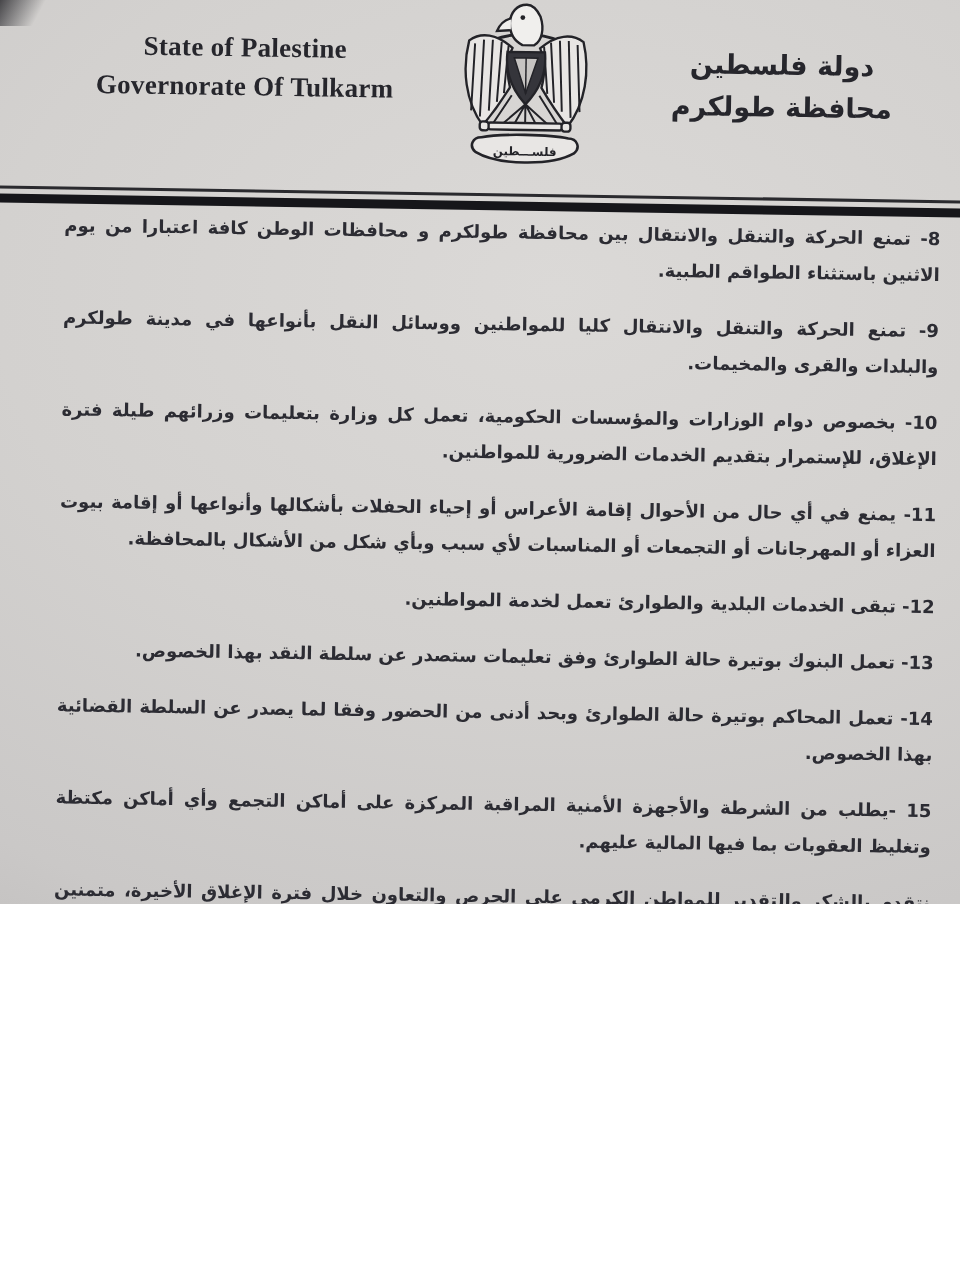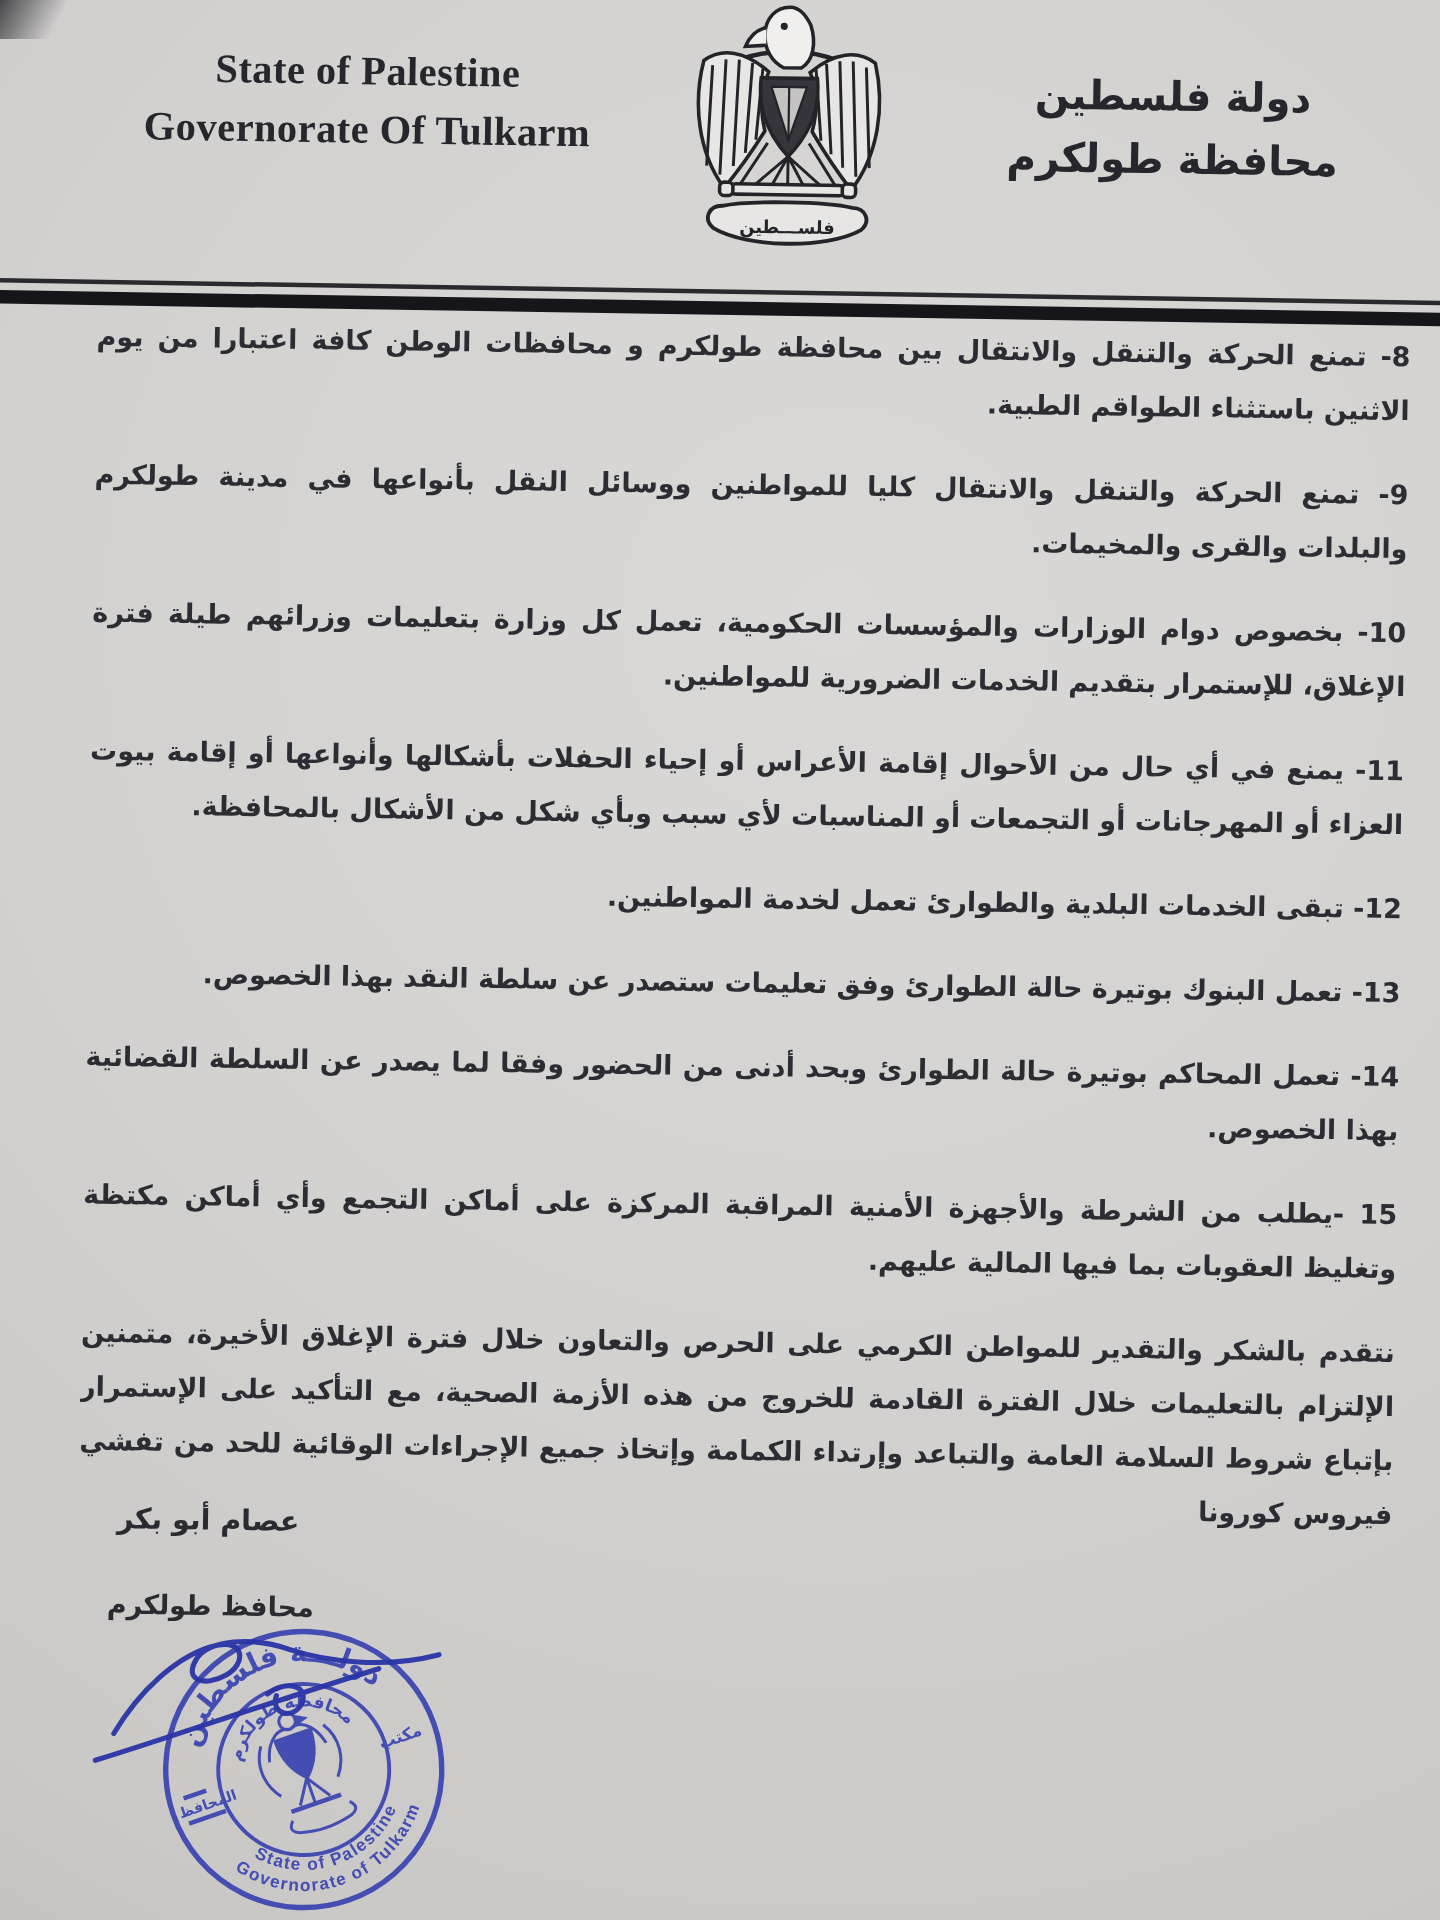--- a/index.html
+++ b/index.html
@@ -1,18 +1,18 @@
 <!DOCTYPE html>
 <html lang="ar"><head>
 <meta charset="utf-8">
 <style>
   html,body{margin:0;padding:0;}
   body{width:960px;height:1280px;overflow:hidden;font-family:"DejaVu Sans",sans-serif;}
   .page{
-    position:relative;width:960px;height:1280px;overflow:hidden;
+    position:relative;width:960px;height:904px;overflow:hidden;
     background:
       radial-gradient(130% 95% at 58% 32%, #dbd9d7 0%, #d3d1cf 45%, #cac8c7 78%, #bcbab9 100%);
   }
   .corner-shadow{
     position:absolute;left:0;top:0;width:70px;height:26px;pointer-events:none;
     background:linear-gradient(118deg, rgba(25,25,30,.75) 0%, rgba(25,25,30,0) 55%);
   }
   .content{position:absolute;inset:0;transform:rotate(0.9deg);transform-origin:480px 640px;color:#2b2b31;}
 
   

